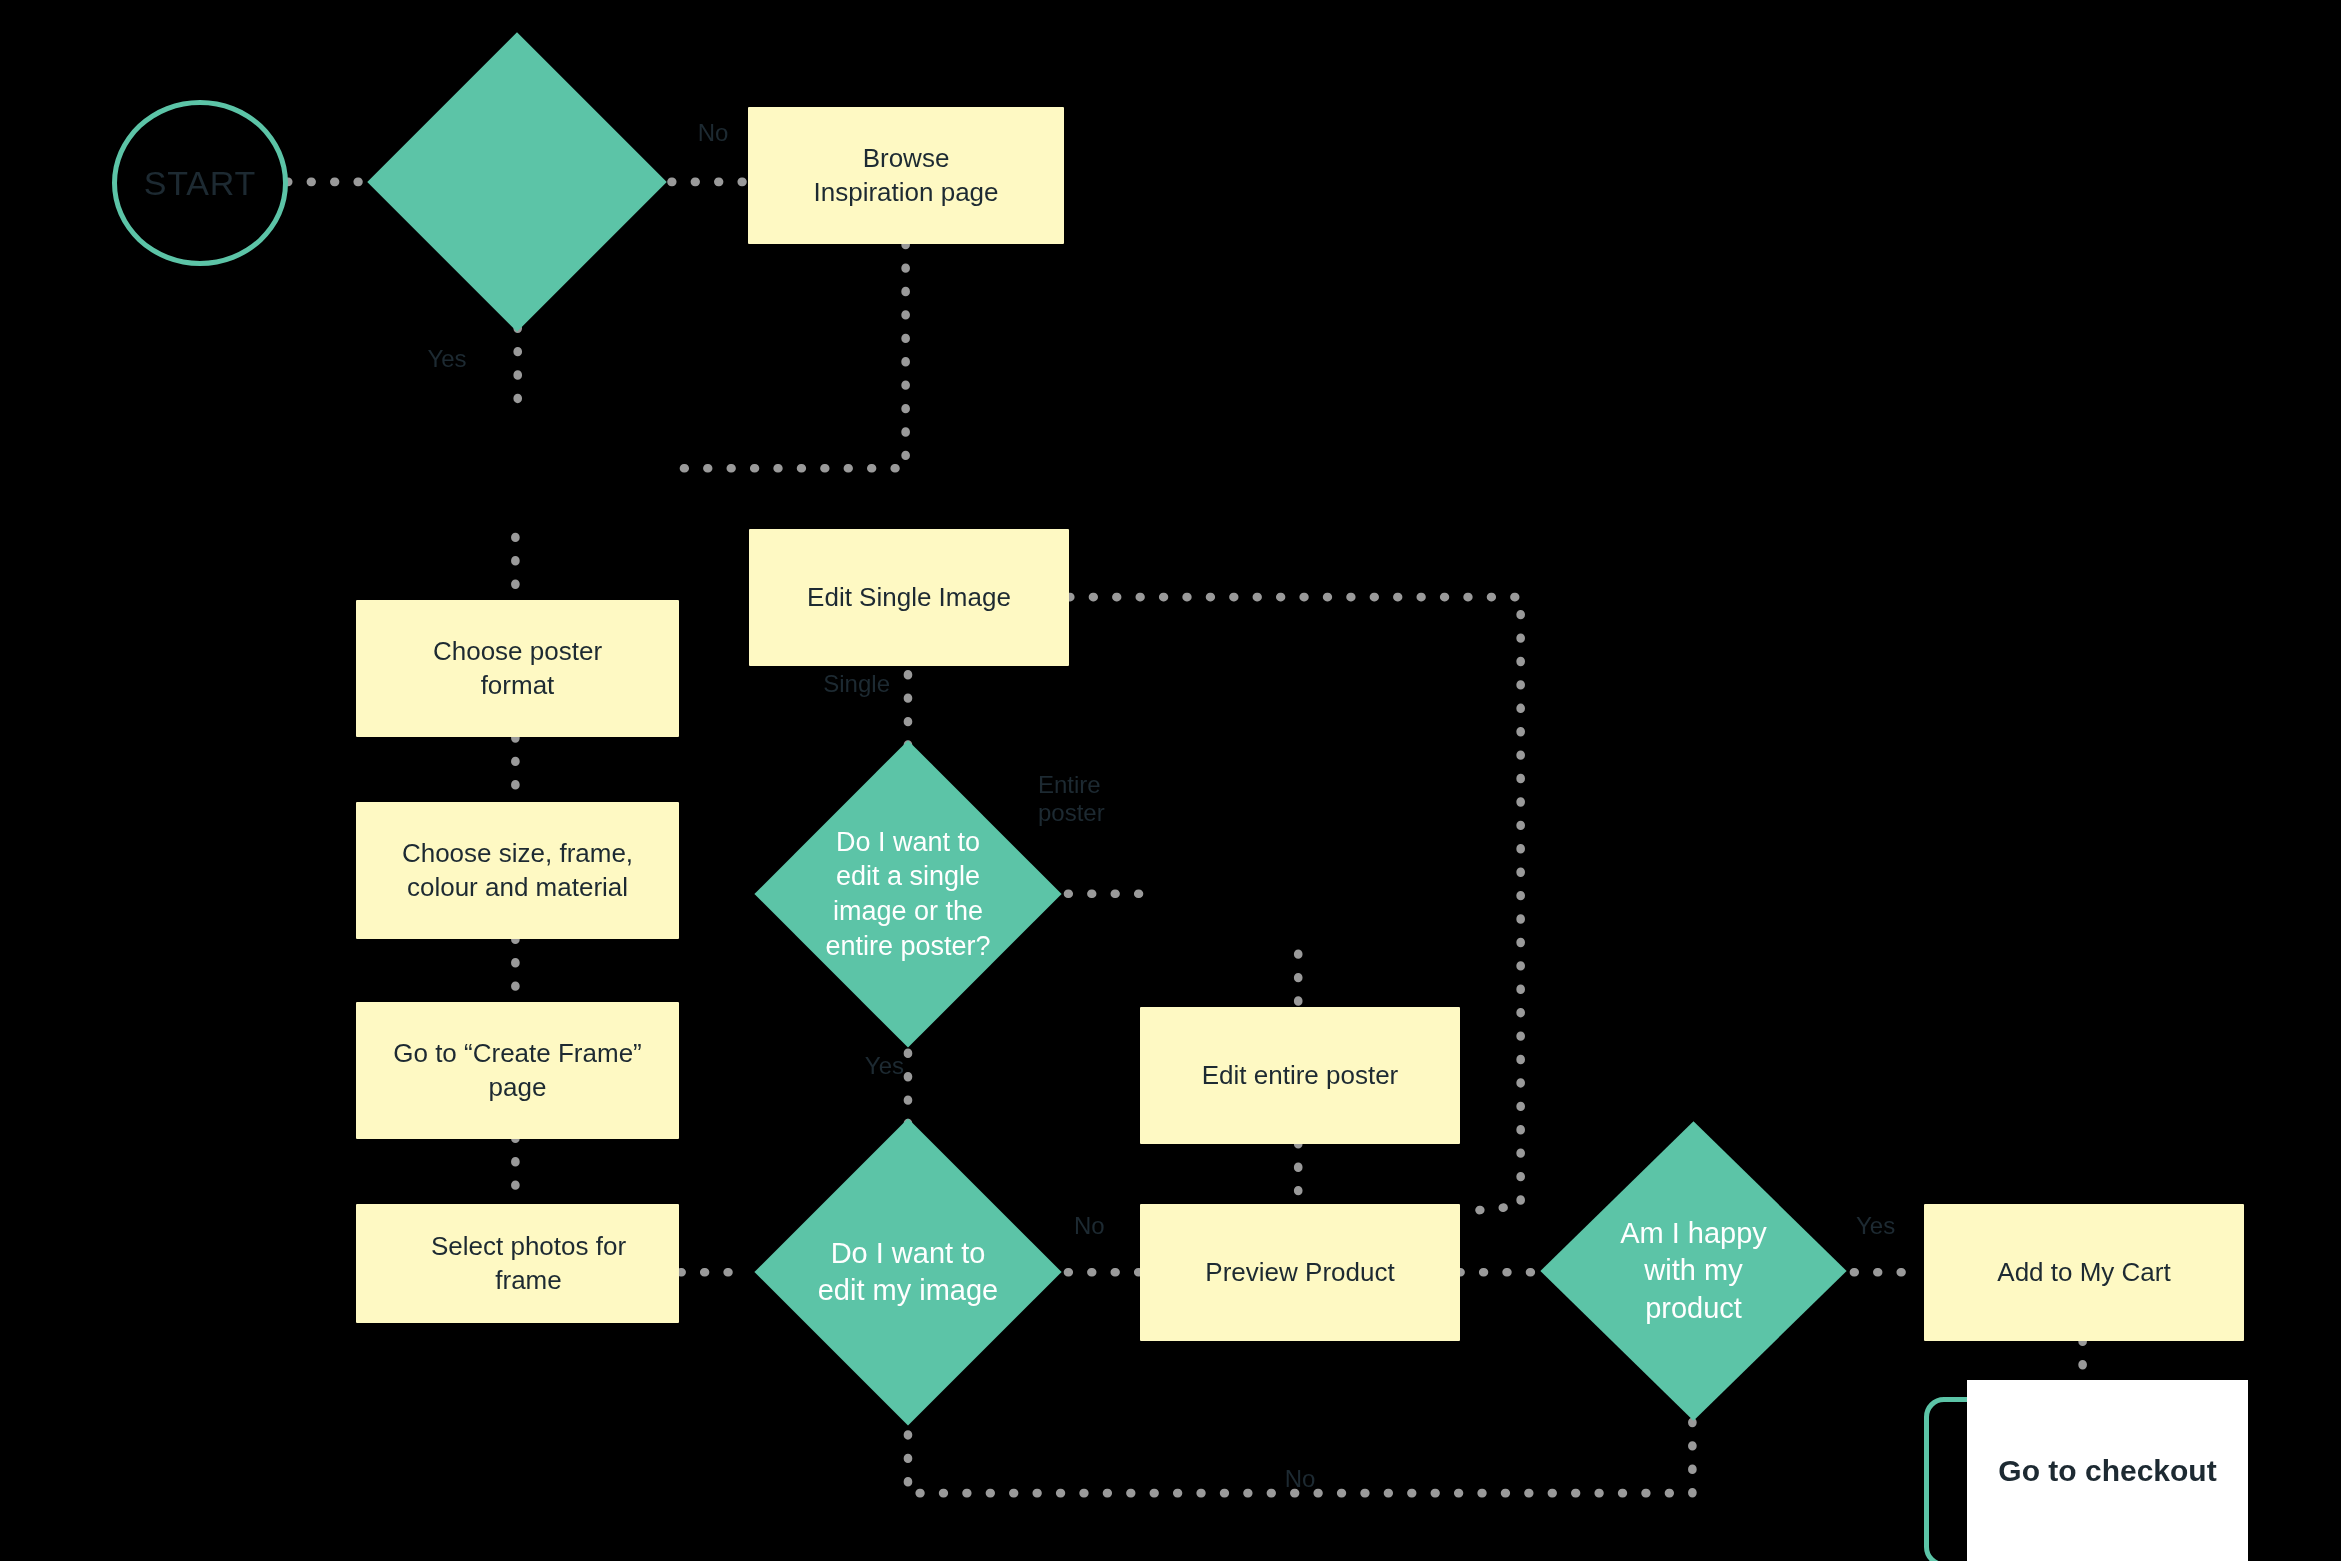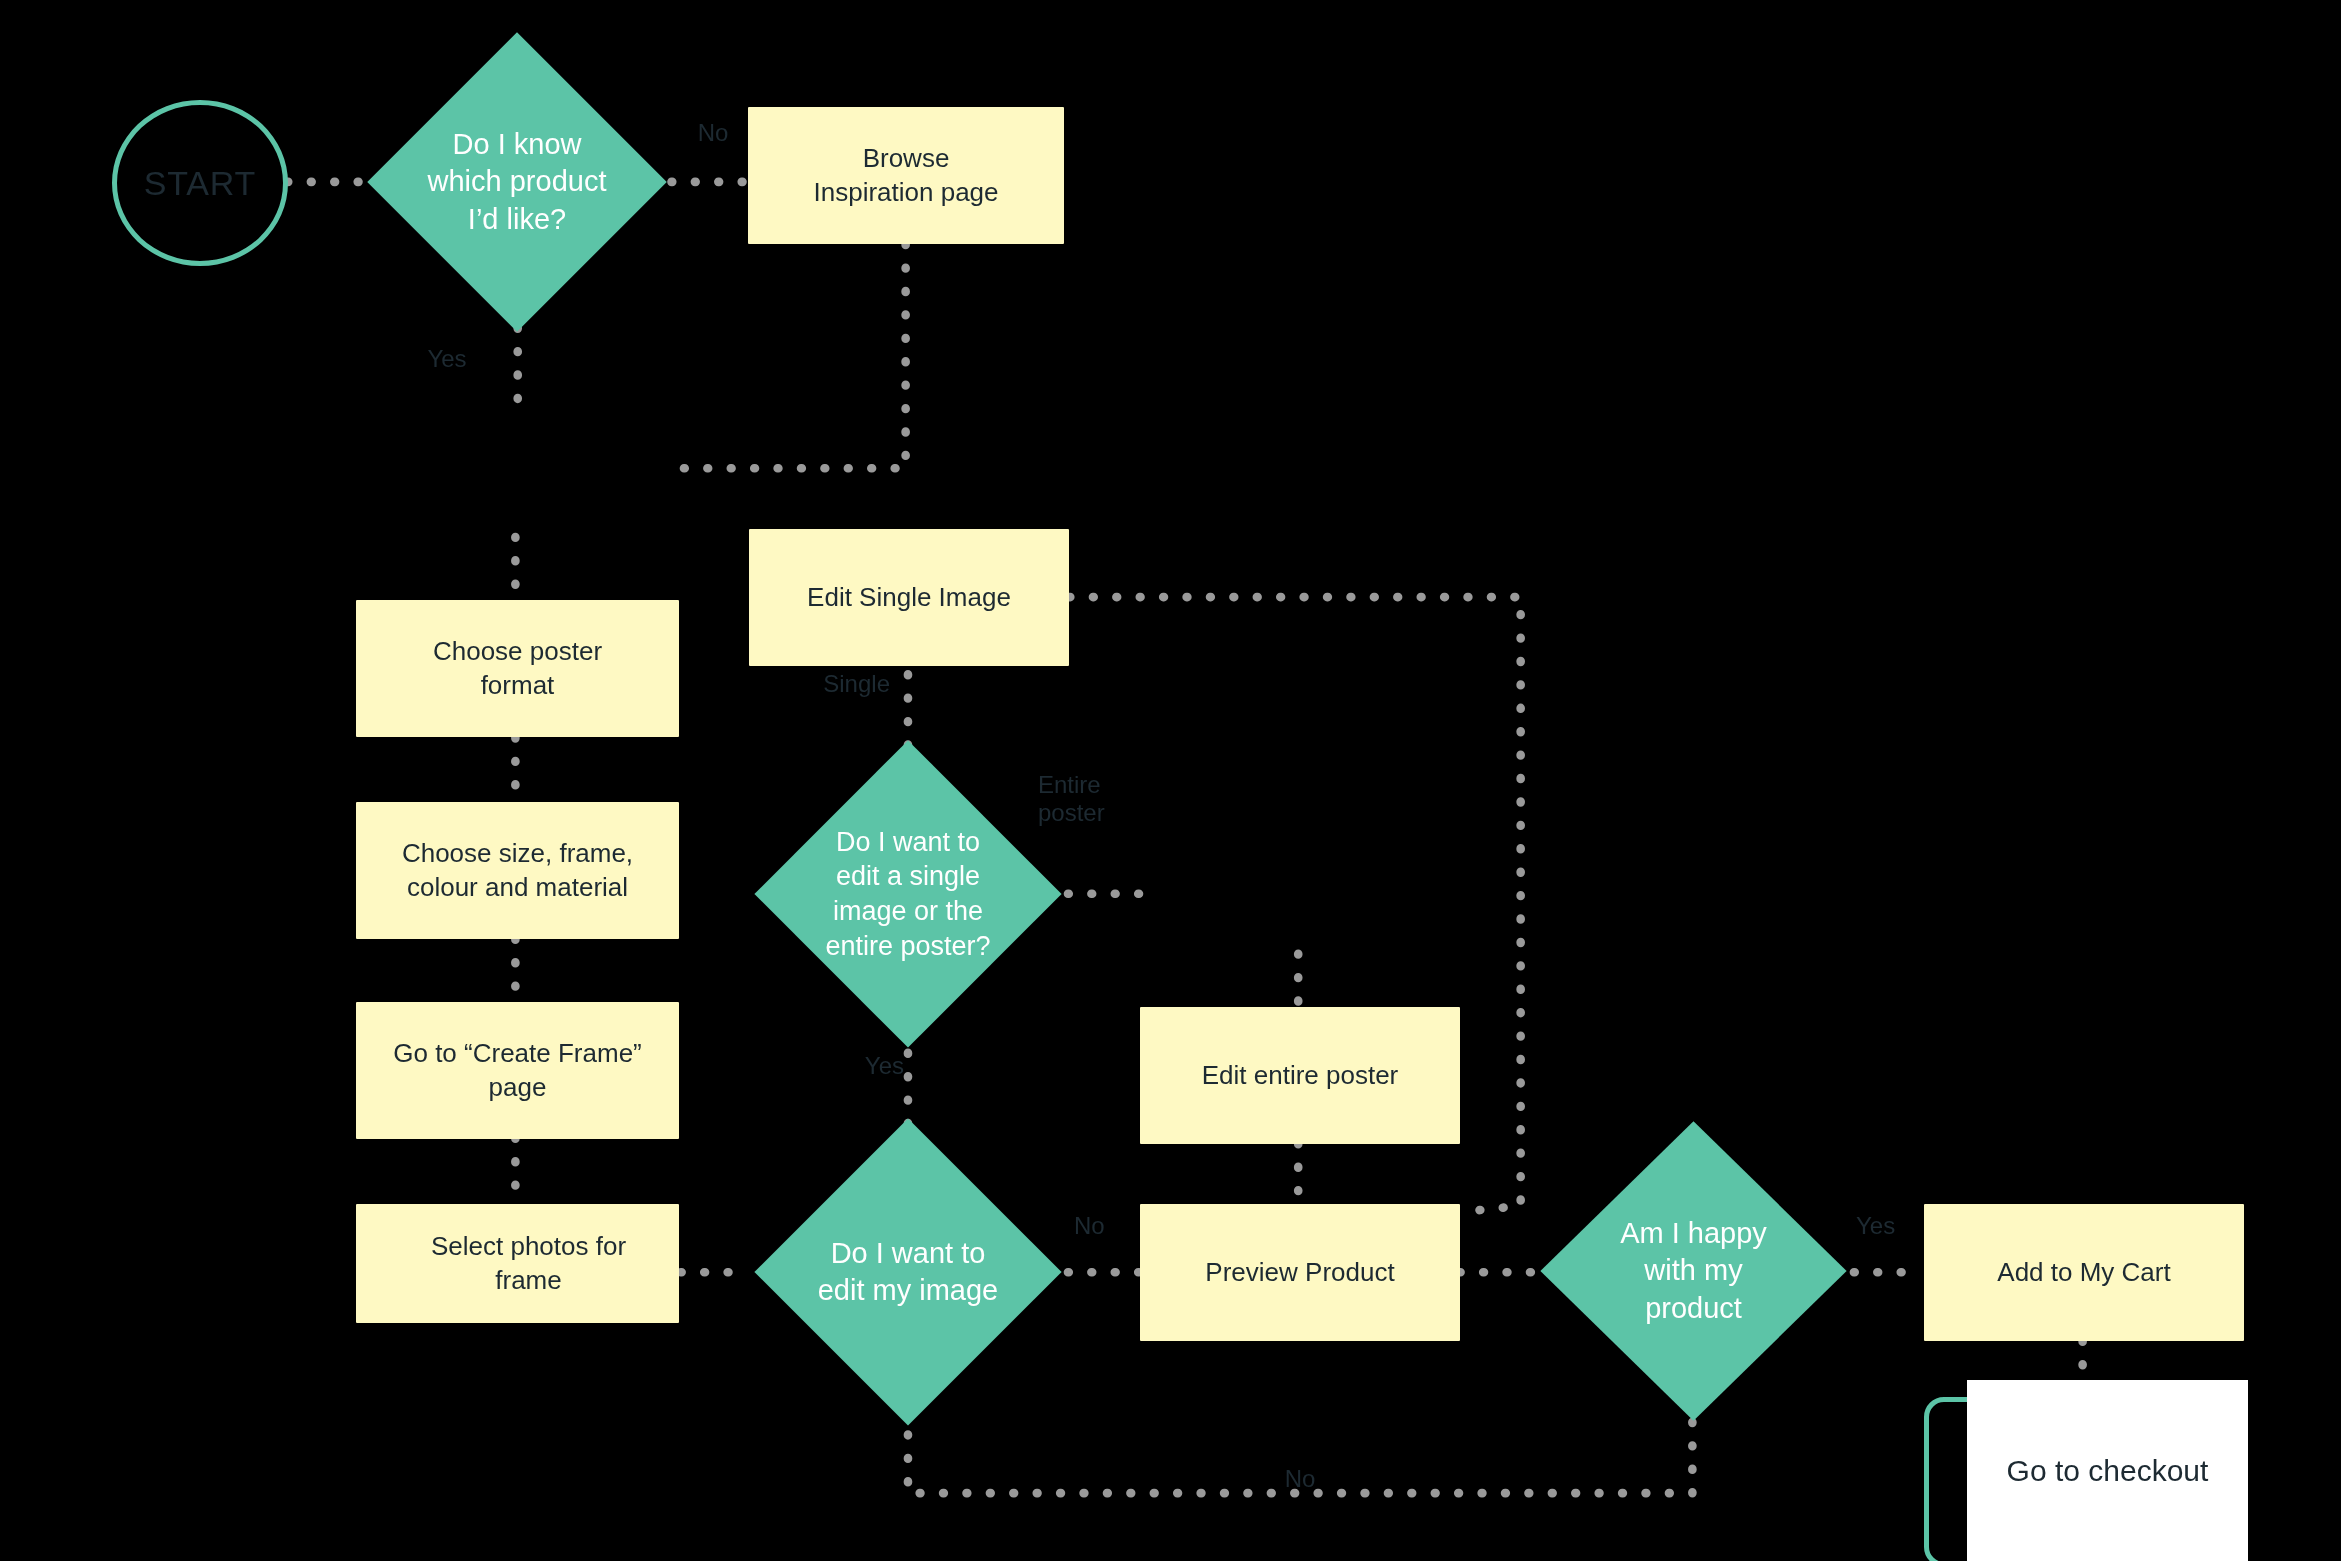--- a/index.html
+++ b/index.html
@@ -124,23 +124,20 @@
   </svg>
 
   <div class="node terminal-start" style="left:112px; top:100px; width:176px; height:166px;">
     <span>START</span>
   </div>
 
   <div class="node decision" style="left:361px; top:26px; width:312px; height:312px;">
     <svg viewBox="0 0 100 100" preserveAspectRatio="none" style="position:absolute;left:0;top:0;width:100%;height:100%;">
       <polygon points="50,2 98,50 50,98 2,50" fill="#5CC4A7"></polygon>
     </svg>
-    <span class="decision-label" style="white-space:pre-line;">Do I know
-which product
-I’d like?</span>
   </div>
 
   <div class="node process-box" style="left:748px; top:107px; width:316px; height:137px;">
     <span style="white-space:pre-line;">Browse
 Inspiration page</span>
   </div>
 
 
   <div class="node process-box" style="left:356px; top:802px; width:323px; height:137px;">
     <span style="white-space:pre-line;">Choose size, frame,
@@ -201,21 +198,21 @@
 with my
 product</span>
   </div>
 
   <div class="node process-box" style="left:1924px; top:1204px; width:320px; height:137px;">
     <span style="white-space:pre-line;">Add to My Cart</span>
   </div>
 
   <div class="node terminal-end-outline" style="left:1924px; top:1397px; width:319px; height:170px;"></div>
   <div class="node terminal-end-fill" style="left:1967px; top:1380px; width:281px; height:181px;">
-    <span style="white-space:pre-line;">Go to checkout</span>
+    <span style="white-space:pre-line;font-weight:bold;">Go to checkout</span>
   </div>
 
   <div class="edge-label" style="left:678px; top:119px; width:70px;">No</div>
 
   <div class="edge-label" style="left:404px; top:345px; width:86px;">Yes</div>
 
   <div class="edge-label" style="left:781px; top:670px; width:109px; text-align:right;">Single</div>
 
   <div class="edge-label" style="left:1038px; top:771px; width:125px; text-align:left;">Entire
 poster</div>

